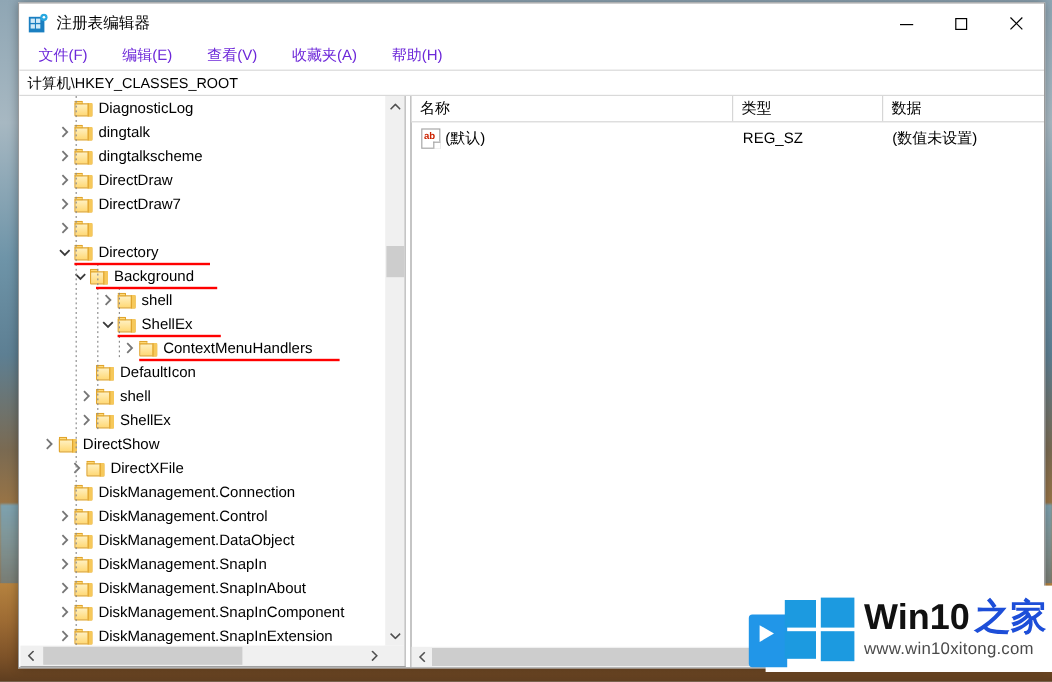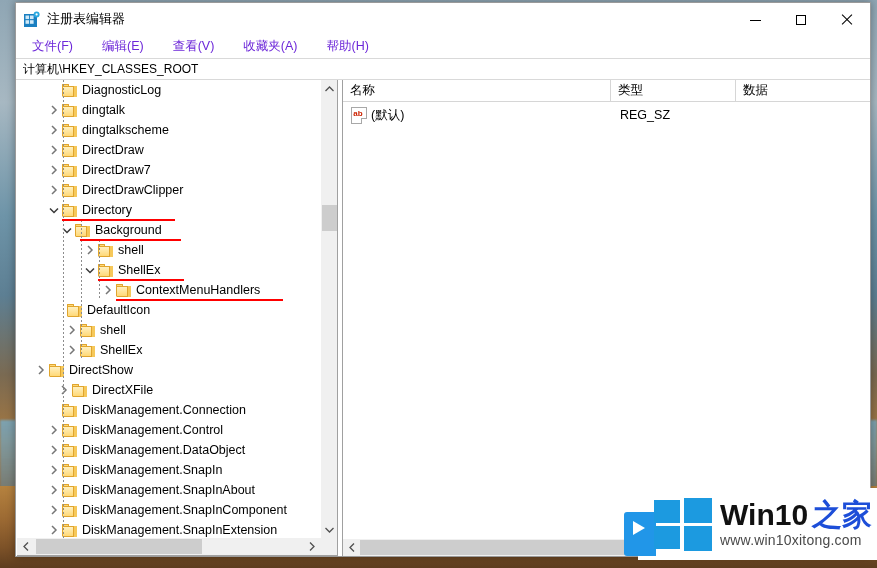--- a/index.html
+++ b/index.html
@@ -328,21 +328,20 @@
                 <span class="exp">
                   <svg width="7" height="10" viewBox="0 0 7 10">
                     <path d="M1 1 L5 5 L1 9" stroke="#767676" fill="none" stroke-width="1.5"></path>
                   </svg>
                 </span>
                 <span class="folder">
                   <span class="tab"></span>
                   <span class="body"></span>
                   <span class="fold"></span>
                 </span>
-                <span class="tlabel">DirectDrawClipper</span>
               </div>
             </div>
             <div class="trow">
               <div class="tw" style="left: 29px;">
                 <span class="exp">
                   <svg width="10" height="7" viewBox="0 0 10 7">
                     <path d="M1 1.5 L5 5.5 L9 1.5" stroke="#3a3a3a" fill="none" stroke-width="1.5"></path>
                   </svg>
                 </span>
                 <span class="folder">
@@ -407,21 +406,21 @@
                 </span>
                 <span class="folder">
                   <span class="tab"></span>
                   <span class="body"></span>
                   <span class="fold"></span>
                 </span>
                 <span class="tlabel">ContextMenuHandlers</span>
               </div>
             </div>
             <div class="trow">
-              <div class="tw" style="left: 34px;">
+              <div class="tw" style="left: 47px;">
                 <span class="dots"></span>
                 <span class="folder">
                   <span class="tab"></span>
                   <span class="body"></span>
                   <span class="fold"></span>
                 </span>
                 <span class="tlabel">DefaultIcon</span>
               </div>
             </div>
             <div class="trow">
@@ -636,20 +635,21 @@
         </div>
 
         <div id="valuelist">
             <div class="lrow">
               <span class="abicon">
                 <span class="ab">ab</span>
                 <span class="corner2"></span>
               </span>
               <span class="lcell" style="width: 242px; padding-left: 0px;">(默认)</span>
               <span class="lcell" style="width: 125px;">REG_SZ</span>
+              <span class="lcell" style="width: 134px;">(数值未设置)</span>
             </div>
           </div>
 
         <div class="hsb">
           <div class="arr">
             <svg width="6" height="9" viewBox="0 0 6 9">
                 <path d="M5 0.5 L1 4.5 L5 8.5" stroke="#505050" fill="none" stroke-width="1.3"></path>
               </svg>
           </div>
           <div class="track">

